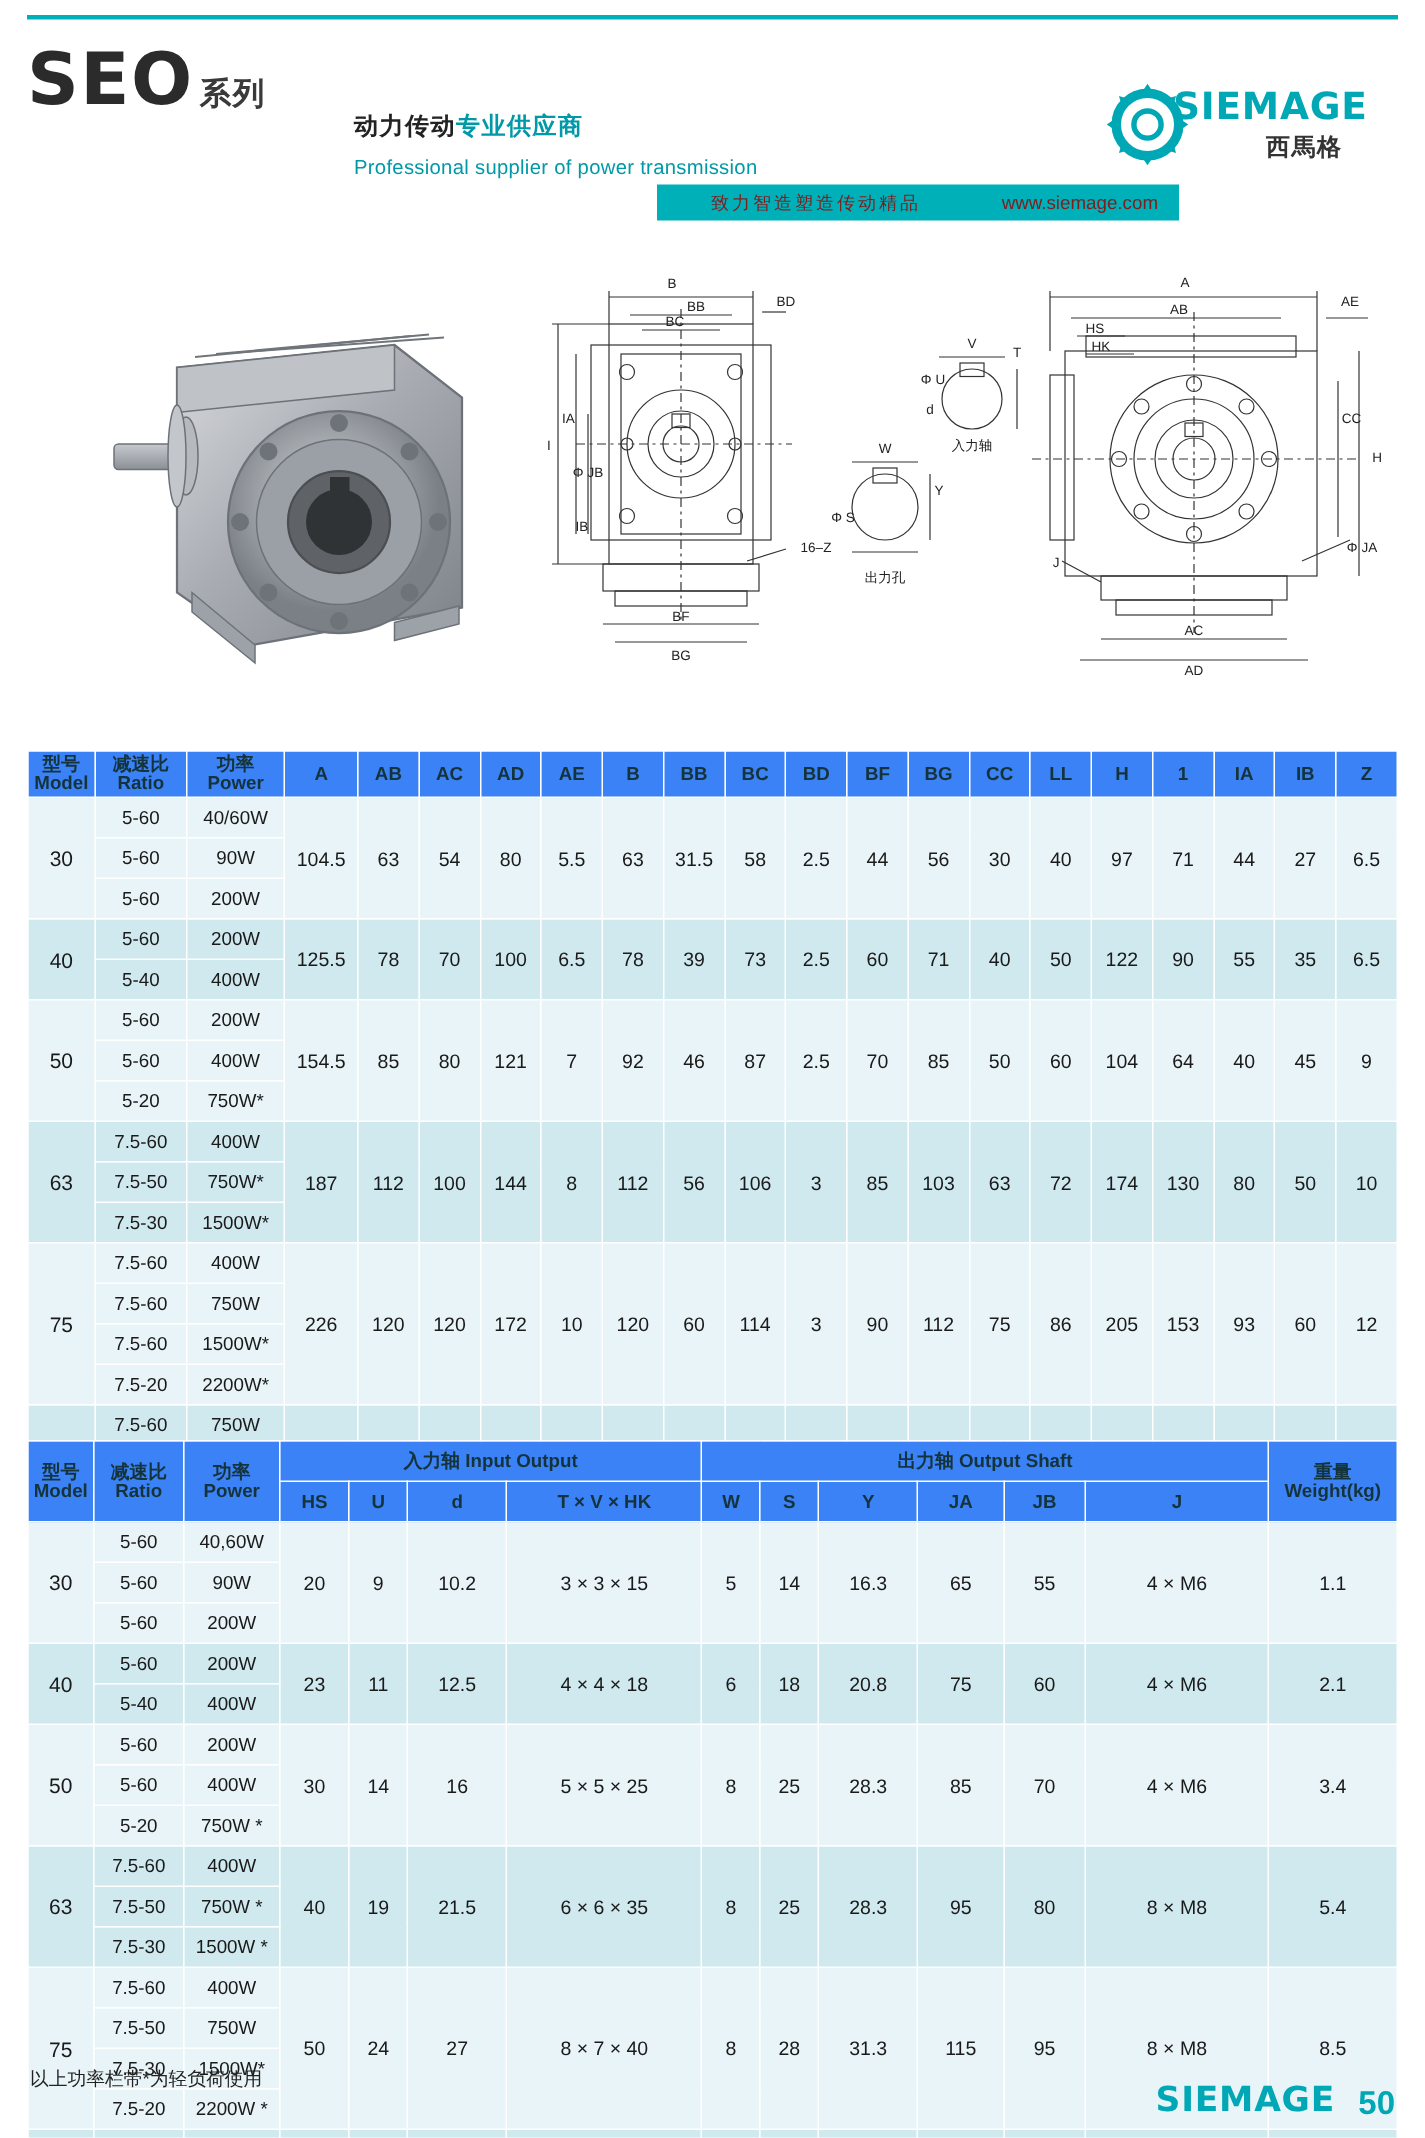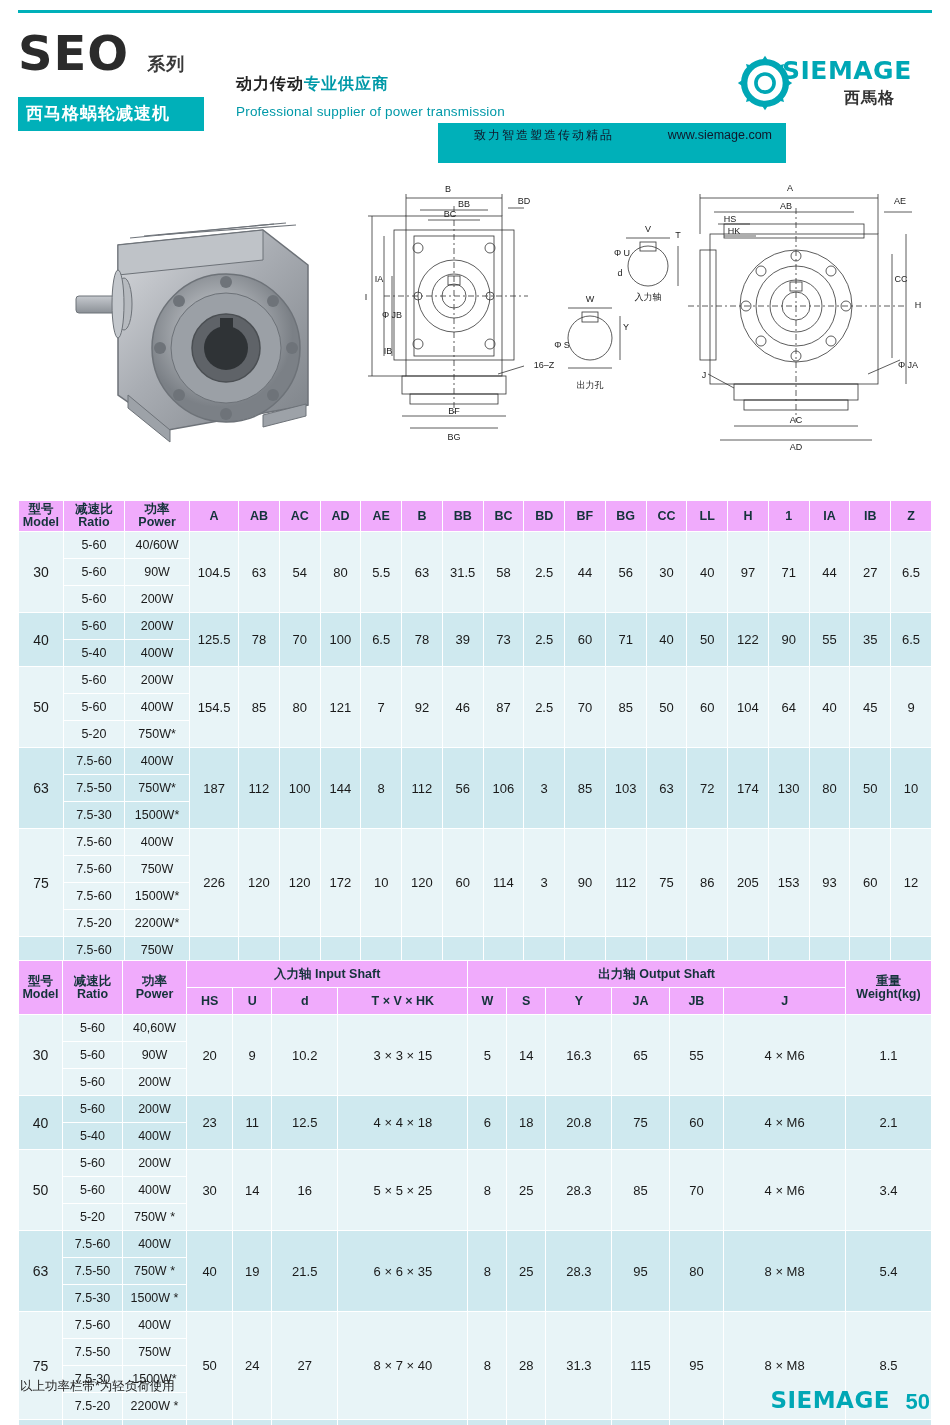--- a/index.html
+++ b/index.html
@@ -16,33 +16,33 @@
 
   
   .top-rule { position:absolute; left:18px; top:10px; width:914px; height:3px; background:#00b0b9; }
   .header { position:absolute; left:18px; top:28px; width:914px; height:108px; }
   .brandbox { position:absolute; left:0; top:0; width:192px; }
   .seo-logo {
     font-family:"DejaVu Sans", sans-serif;
     font-weight:bold; font-size:48px; letter-spacing:1px; color:#2b2b2b;
     line-height:50px;
   }
-  .seo-xi { font-size:18px; color:#3a3a3a; font-weight:bold; margin-left:18px; }
+  .seo-xi { font-size:21px; color:#3a3a3a; font-weight:bold; margin-left:4px; }
   .brand-band {
     margin-top:8px; background:#00b0b9; color:#fff;
     font-size:17px; font-weight:bold; padding:5px 8px 6px 8px; letter-spacing:1px;
     width:186px;
   }
   .slogan { position:absolute; left:218px; top:46px; }
   .slogan .cn { font-size:16px; color:#222; font-weight:bold; letter-spacing:1px; }
   .slogan .cn em { font-style:normal; color:#0099a8; }
   .slogan .en { font-size:13.5px; color:#0099a8; margin-top:9px; letter-spacing:.2px; }
   .header-band {
-    position:absolute; left:420px; top:95px; width:348px; height:40px;
-    background:#00b0b9; color:#0f172a; font-size:12px; line-height:24px;
+    position:absolute; left:420px; top:95px; width:348px; height:24px;
+    background:#00b0b9; color:#7f1d1d; font-size:12px; line-height:24px;
   }
   .header-band .cn { position:absolute; left:36px; top:0; letter-spacing:2px; }
   .header-band .url { position:absolute; right:14px; top:0; font-size:12.5px;text-align:center; }
   .logo-right { position:absolute; right:0; top:22px; width:196px; height:74px; }
   .gear {
     position:absolute; left:0; top:4px; width:58px; height:58px;
   }
   .siemage-text {
     position:absolute; left:46px; top:6px;
     font-family:"DejaVu Sans", sans-serif; font-weight:bold; font-size:25px;
@@ -64,21 +64,21 @@
   .tbl td, .tbl th {
     border:1px solid #ffffff;
     text-align:center;
     vertical-align:middle;
     background:#e8f4f7;
     padding:0;
     height:27px;
     color:#1a1a1a;
     font-weight:normal;
   }
-  .tbl th { background:#f0abfc; font-weight:bold; font-size:12.5px; color:#14333a; }
+  .tbl th { background:#3b82f6; font-weight:bold; font-size:12.5px; color:#14333a; }
   .tbl .hdr2 { line-height:13px; padding:2px 0; }
   .tbl td.alt { background:#cfe9ef; }
   .tbl .modelcell { font-size:14px; }
   .tbl .valcell { font-size:13px; }
   #table1 { top:500px; }
   #table2 { top:960px; }
   .note { position:absolute; left:20px; top:1378px; font-size:12.5px; color:#222; }
 
   
   .footer-logo { position:absolute; right:60px; bottom:12px; font-family:"DejaVu Sans", sans-serif;
@@ -93,21 +93,20 @@
 
 <div class="page">
 
   <div class="top-rule"></div>
 
   <div class="header">
     <div class="brandbox">
       <div class="seo-logo">
         <span>SEO</span><span class="seo-xi">系列</span>
       </div>
-      <div class="brand-band">西马格蜗轮减速机</div>
     </div>
 
     <div class="slogan">
       <div class="cn"><span>动力传动</span><em>专业供应商</em></div>
       <div class="en">Professional supplier of power transmission</div>
     </div>
 
     <div class="header-band">
       <span class="cn">致力智造塑造传动精品</span>
       <span class="url">www.siemage.com</span>
@@ -556,21 +555,21 @@
             <div>Model</div>
           </th>
           <th class="hdr2" rowspan="2" style="width: 60px;">
             <div>减速比</div>
             <div>Ratio</div>
           </th>
           <th class="hdr2" rowspan="2" style="width: 64px;">
             <div>功率</div>
             <div>Power</div>
           </th>
-          <th class="hdr2" colspan="4">入力轴 Input Shaft</th>
+          <th class="hdr2" colspan="4">入力轴 Input Output</th>
           <th class="hdr2" colspan="6">出力轴 Output Shaft</th>
           <th class="hdr2" rowspan="2" style="width: 86px;">
             <div>重量</div>
             <div>Weight(kg)</div>
           </th>
         </tr>
         <tr>
           <th class="hdr2">HS</th>
           <th class="hdr2">U</th>
           <th class="hdr2">d</th>

